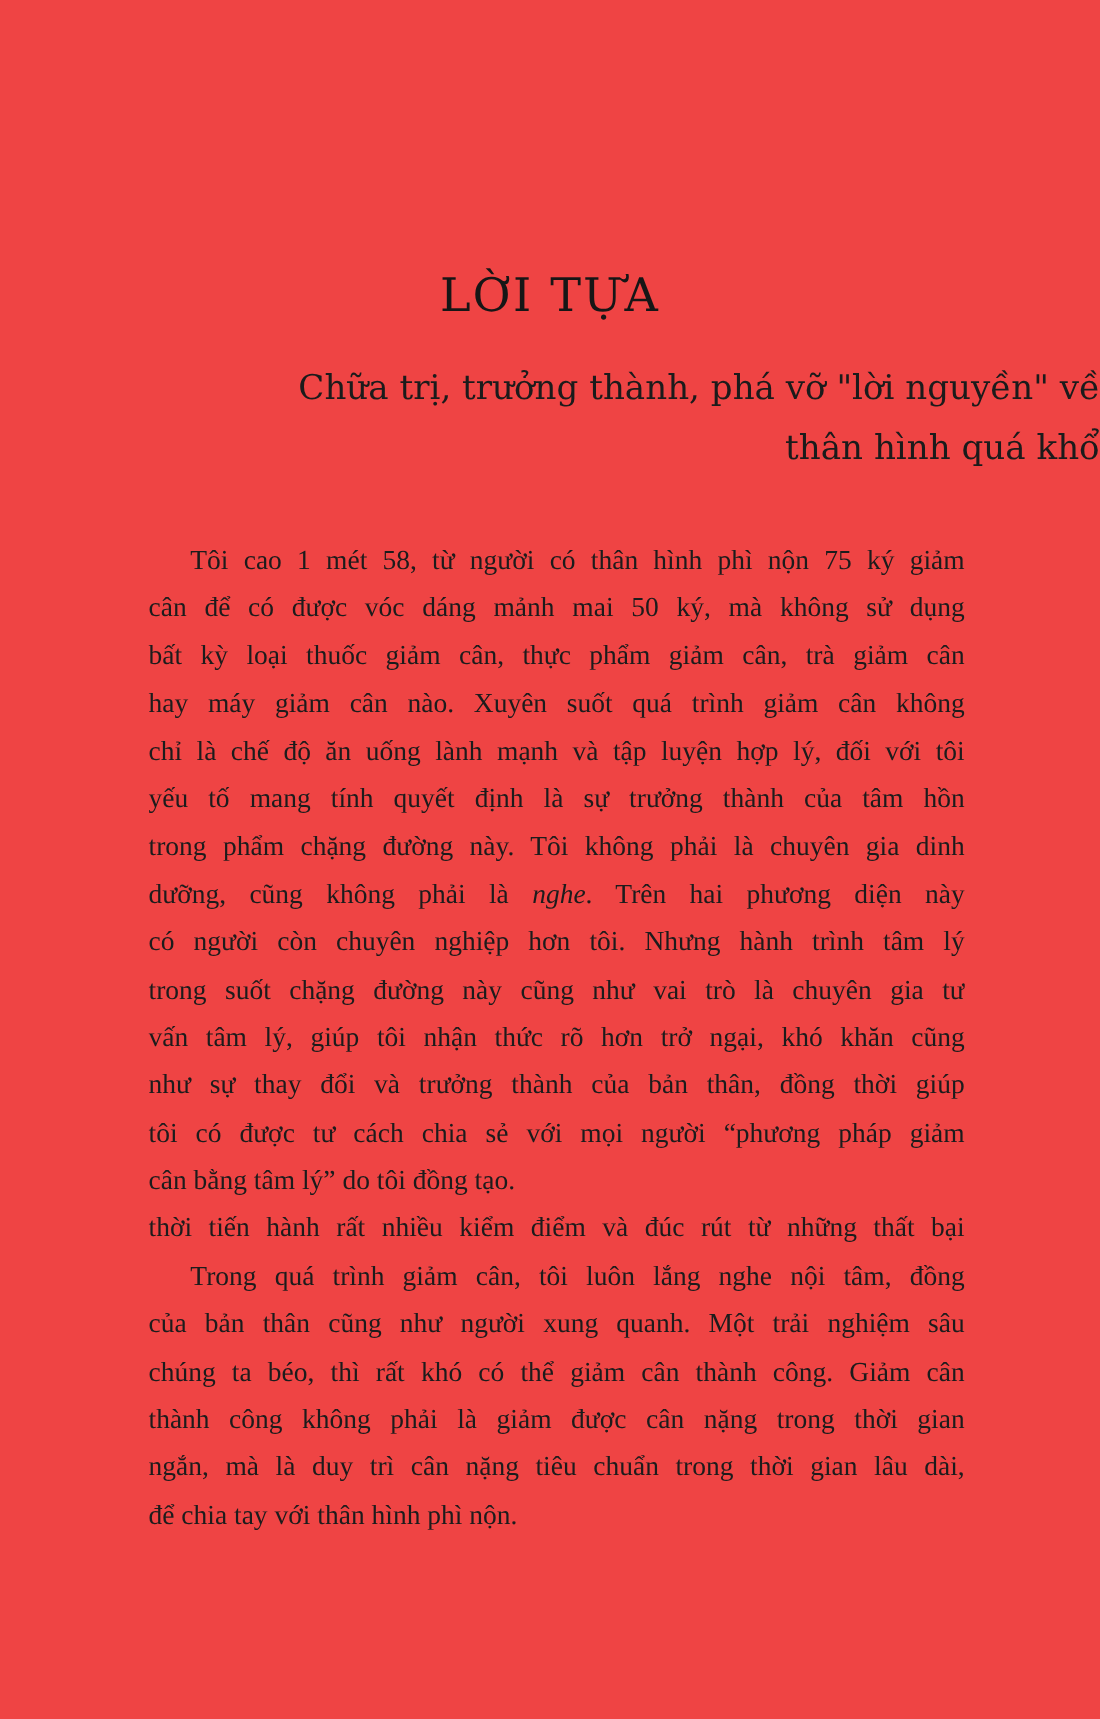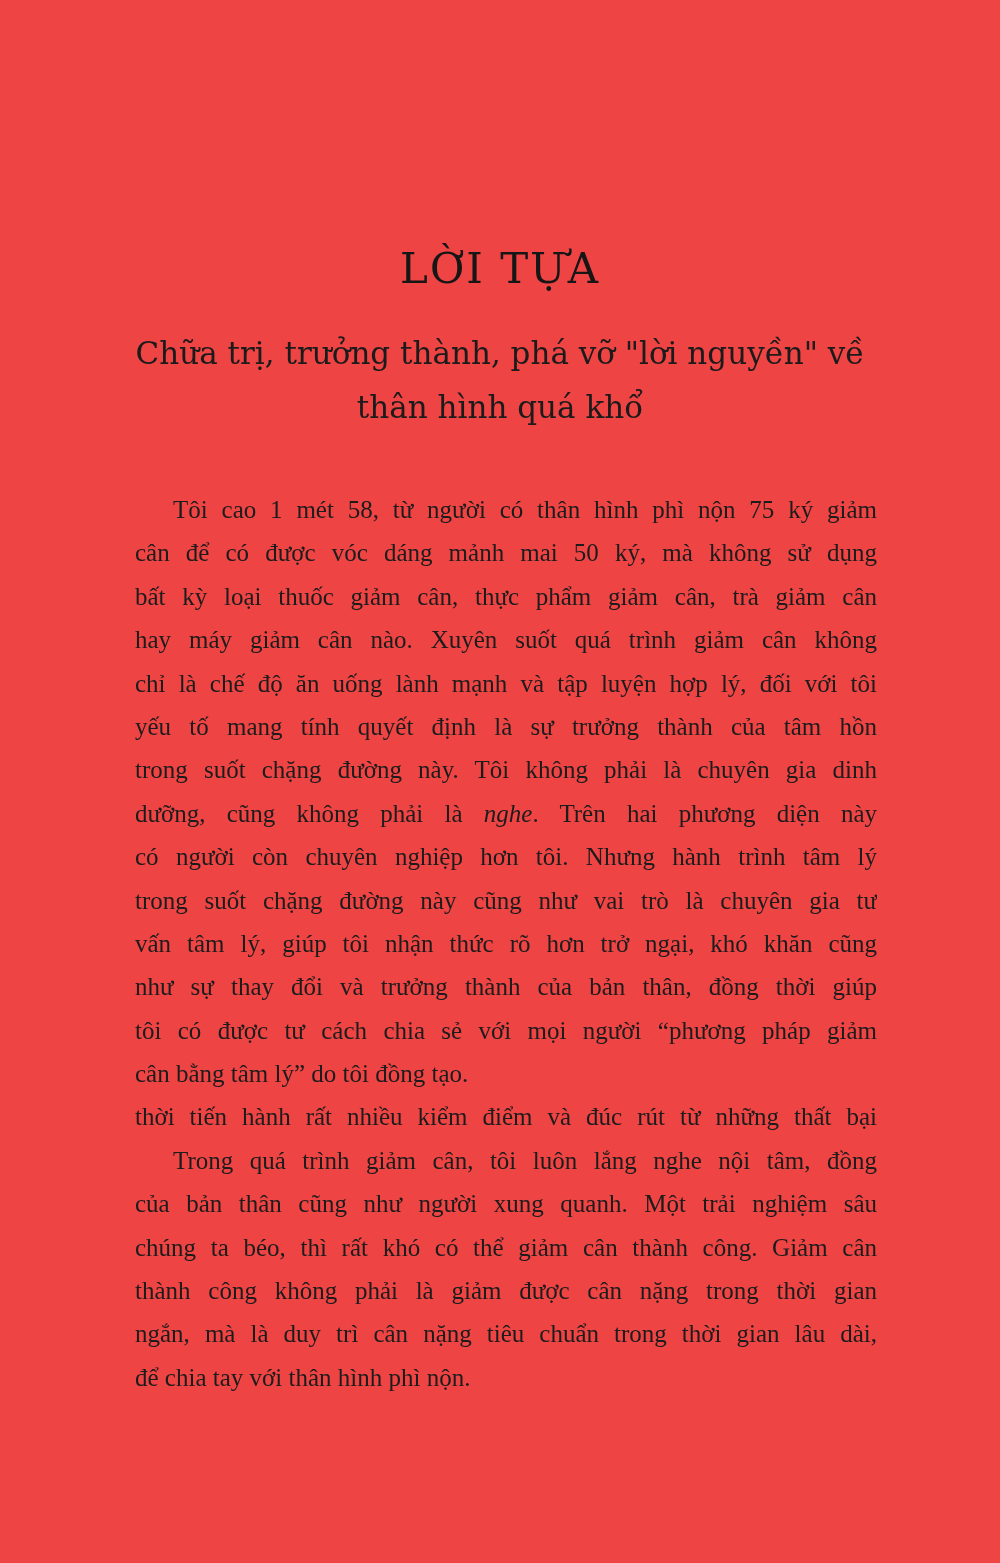--- a/index.html
+++ b/index.html
@@ -27,21 +27,21 @@
     font-size: 42px;
     font-weight: 500;
     letter-spacing: 2px;
     color: #161616;
   }
   .subtitle {
     position: absolute;
     top: 326px;
     left: 0;
     width: 100%;
-    text-align: center;
+    text-align: right;
     font-family: "DejaVu Serif", serif;
     font-size: 31px;
     line-height: 54px;
     color: #1b1b1b;
   }
   .subtitle-line {
     white-space: nowrap;
   }
   .body-text {
     position: absolute;
@@ -83,21 +83,21 @@
     </div>
 
   <div class="body-text">
       <div class="paragraph">
         <div class="line first"><span>Tôi cao 1 mét 58, từ người có thân hình phì nộn 75 ký giảm</span></div>
         <div class="line"><span>cân để có được vóc dáng mảnh mai 50 ký, mà không sử dụng</span></div>
         <div class="line"><span>bất kỳ loại thuốc giảm cân, thực phẩm giảm cân, trà giảm cân</span></div>
         <div class="line"><span>hay máy giảm cân nào. Xuyên suốt quá trình giảm cân không</span></div>
         <div class="line"><span>chỉ là chế độ ăn uống lành mạnh và tập luyện hợp lý, đối với tôi</span></div>
         <div class="line"><span>yếu tố mang tính quyết định là sự trưởng thành của tâm hồn</span></div>
-        <div class="line"><span>trong suốt chặng đường này. Tôi không phải là chuyên gia dinh</span></div>
+        <div class="line"><span>trong phẩm chặng đường này. Tôi không phải là chuyên gia dinh</span></div>
         <div class="line"><span>dưỡng, cũng không phải là </span><i>nghe</i><span>. Trên hai phương diện này</span></div>
         <div class="line"><span>có người còn chuyên nghiệp hơn tôi. Nhưng hành trình tâm lý</span></div>
         <div class="line"><span>trong suốt chặng đường này cũng như vai trò là chuyên gia tư</span></div>
         <div class="line"><span>vấn tâm lý, giúp tôi nhận thức rõ hơn trở ngại, khó khăn cũng</span></div>
         <div class="line"><span>như sự thay đổi và trưởng thành của bản thân, đồng thời giúp</span></div>
         <div class="line"><span>tôi có được tư cách chia sẻ với mọi người “phương pháp giảm</span></div>
         <div class="line last"><span>cân bằng tâm lý” do tôi đồng tạo.</span></div>
       </div>
       <div class="paragraph">
         <div class="line"><span>thời tiến hành rất nhiều kiểm điểm và đúc rút từ những thất bại</span></div>

